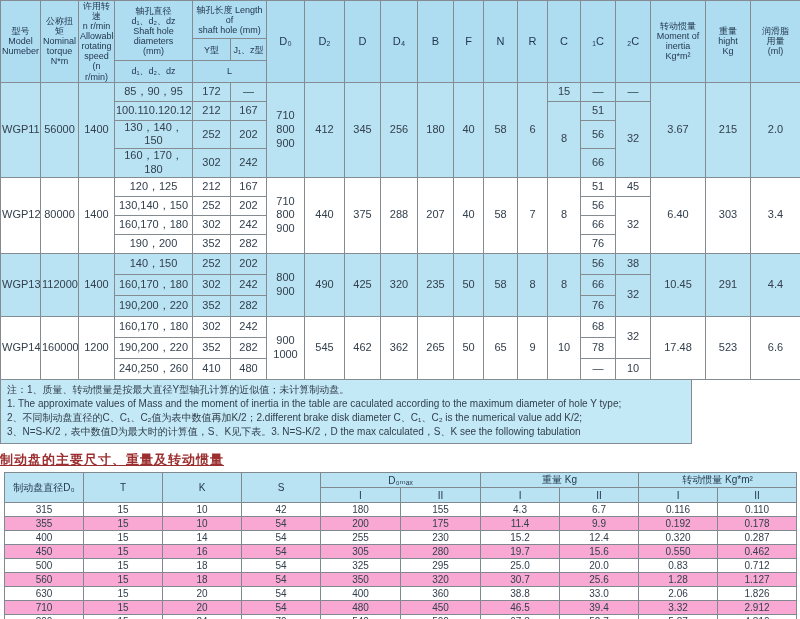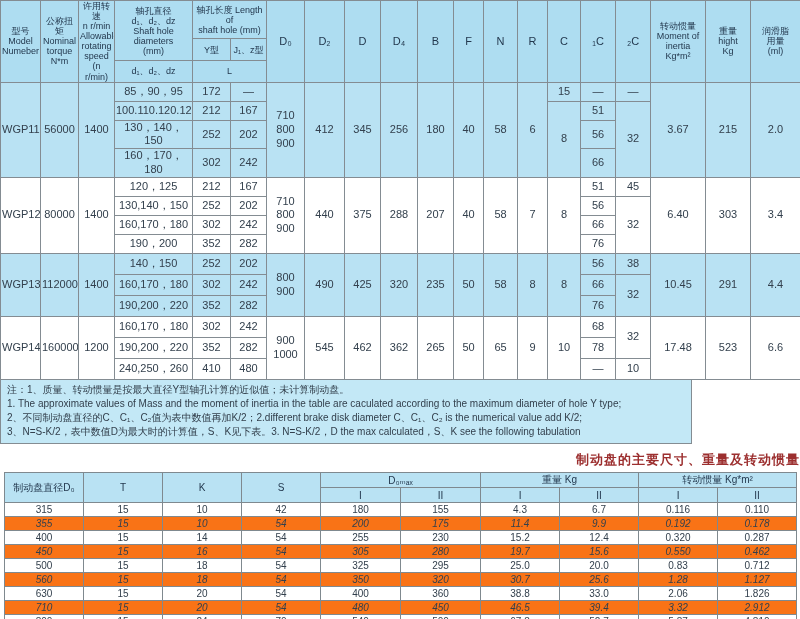--- a/index.html
+++ b/index.html
@@ -25,31 +25,31 @@
 
   
   .notes {
     width: 692px; border: 1px solid #848c92; border-top: none;
     background: #c3e8f6; font-size: 10px; color: #33404d;
     padding: 3px 6px 4px 6px; line-height: 1.42;
   }
 
   
   .btitle {
-    text-align: right; font-size: 13px; font-weight: bold;
-    color: #9c2f2f; margin: 7px 0 3px 0; letter-spacing: 1px;
+    text-align: left; font-size: 13px; font-weight: bold;
+    color: #9c2f2f; margin: 7px 0 3px 0; letter-spacing: 1px; text-decoration: underline;
   }
   .brake { width: 792px; margin: 0 4px; font-size: 10px; color: #33404d; }
   .brake th, .brake td {
     border: 1px solid #7f898f; text-align: center; vertical-align: middle;
     padding: 0; overflow: hidden;
   }
   .brake th { font-weight: normal; background: #b9e2f3; color: #23384e; height: 15px; }
   .brake td { height: 14px; background: #fff; }
-  .brake tr.stripe td { background: #f97316; font-style: italic; }
+  .brake tr.stripe td { background: #f9a8d4; }
 </style>
 </head>
 <body>
 
 <div class="page">
 
   <table class="main">
     <colgroup>
       <col style="width:40px">
         <col style="width:38px">

